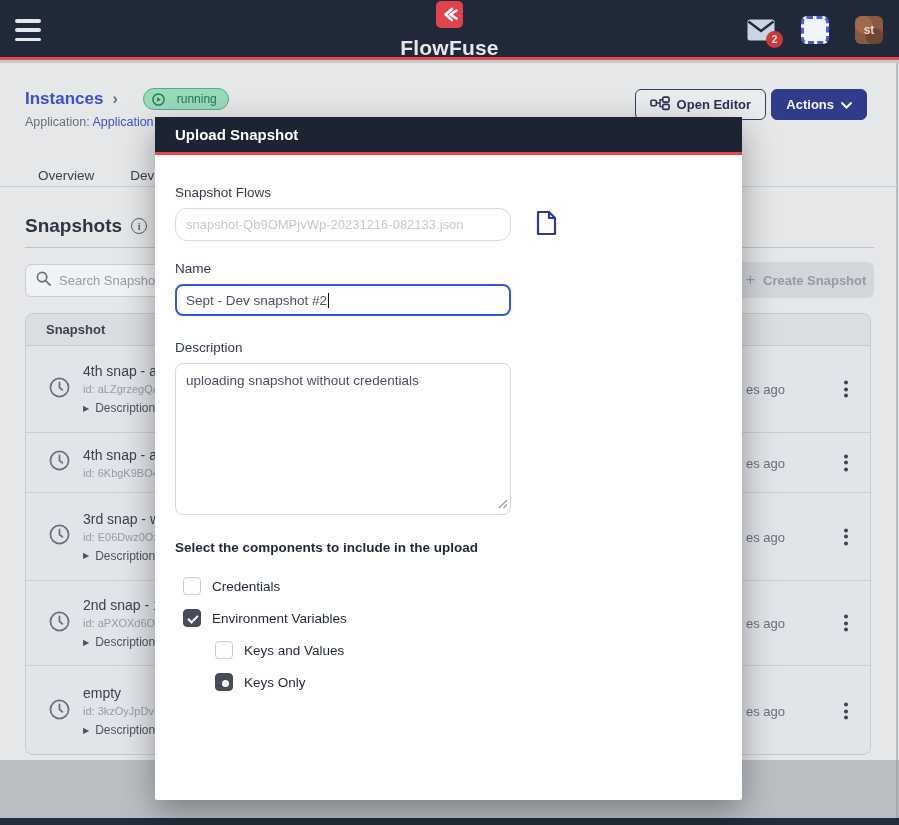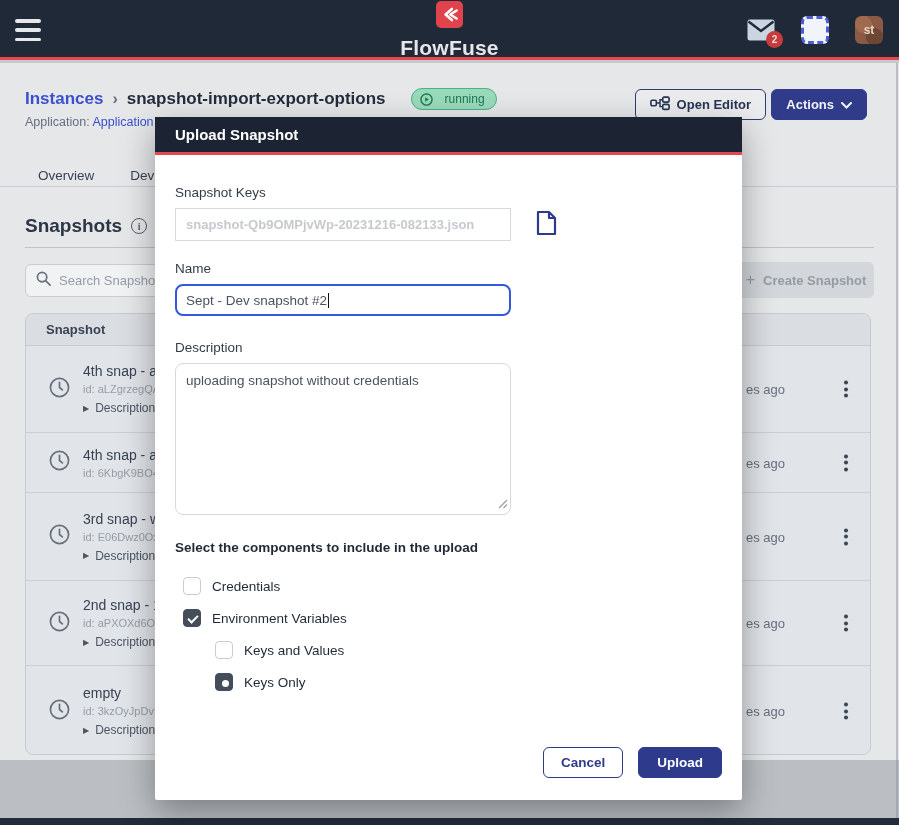--- a/index.html
+++ b/index.html
@@ -98,22 +98,22 @@
          z-index:50; pointer-events:none; }
 
   
   .modal { position:absolute; top:117px; left:155px; width:587px; height:683px; background:#fff;
            z-index:100; box-shadow:0 12px 34px rgba(0,0,0,.35); border-radius:2px; }
   .modal-header { height:38px; background:#1c2433; border-bottom:3px solid #e5484d; display:flex;
                   align-items:center; padding-left:20px; color:#fff; font-size:15px; font-weight:bold; }
   .modal-body { position:relative; padding:30px 20px 0 20px; height:642px; }
   .field-label { font-size:13.5px; font-weight:500; color:#333c49; margin-bottom:8px; }
   .file-row { display:flex; align-items:center; gap:25px; margin-bottom:20px; }
-  .file-input { width:336px; height:33px; border:1px solid #d6d9dd; border-radius:0; padding:0 10px;
-                font-size:13px; font-family:inherit; color:#14532d; outline:none;font-weight:bold; }
+  .file-input { width:336px; height:33px; border:1px solid #d6d9dd; border-radius:12px; padding:0 10px;
+                font-size:13px; font-family:inherit; color:#14532d; outline:none; }
   .file-input::placeholder { color:#c6c9ce; }
   .file-pick { background:none; border:none; cursor:pointer; display:flex; align-items:center; }
   .name-input { width:336px; height:32px; border:2px solid #3358dd; border-radius:8px; padding:0 9px;
                 font-size:13.5px; color:#4a5160; display:flex; align-items:center; margin-bottom:24px;
                 background:#fff; cursor:text; }
   .caret { display:inline-block; width:1px; height:15px; background:#111; margin-left:1px; }
   .desc-area { position:relative; width:336px; margin-bottom:21px; }
   .desc-textarea { width:336px; height:152px; border:1px solid #d6d9dd; border-radius:8px; padding:9px 10px;
                    font-size:13.5px; font-family:inherit; color:#4a5160; resize:none; outline:none; }
   .resize-grip { position:absolute; right:3px; bottom:6px; pointer-events:none; }
@@ -169,21 +169,20 @@
 </div>
 
 <div class="main-bg"></div>
 <div class="lower-bg"></div>
 <div class="footer-bar"></div>
 <div class="edge-line"></div>
 
 <div class="crumb-row">
   <span class="crumb-link">Instances</span>
   <span class="crumb-sep">›</span>
-  <span class="crumb-title">snapshot-import-export-options</span>
   <span class="status-pill">
     <svg width="13" height="13" viewBox="0 0 14 14">
         <circle cx="7" cy="7" r="6" fill="none" stroke="#1d7a52" stroke-width="1.5"></circle>
         <path d="M5.6 4.6 L9.4 7 L5.6 9.4 Z" fill="#1d7a52"></path>
       </svg>
     <span>running</span>
   </span>
 </div>
 <div class="app-row">
   <span>Application:</span>
@@ -343,21 +342,21 @@
   </div>
 </div>
 
 <div class="dim"></div>
 
 <div class="modal">
   <div class="modal-header">
     <span>Upload Snapshot</span>
   </div>
   <div class="modal-body">
-    <div class="field-label">Snapshot Keys</div>
+    <div class="field-label">Snapshot Flows</div>
     <div class="file-row">
       <input class="file-input" type="text" placeholder="snapshot-Qb9OMPjvWp-20231216-082133.json" style="">
       <button class="file-pick">
         <span>
           <svg width="21" height="26" viewBox="0 0 21 26" fill="none">
               <path d="M2 2 H13 L19 8 V24 H2 Z" stroke="#2e3a8c" stroke-width="2.2" stroke-linejoin="round"></path>
               <path d="M13 2 V8 H19" stroke="#2e3a8c" stroke-width="2.2" stroke-linejoin="round"></path>
             </svg>
         </span>
       </button>
@@ -392,18 +391,14 @@
       <div class="check-row indent">
         <span class="cbox"></span>
         <span class="check-label">Keys and Values</span>
       </div>
       <div class="check-row indent">
         <span class="cbox checked dot"></span>
         <span class="check-label">Keys Only</span>
       </div>
     </div>
 
-    <div class="modal-actions">
-      <button class="btn-cancel">Cancel</button>
-      <button class="btn-upload">Upload</button>
-    </div>
   </div>
 </div>
 
 </body></html>

